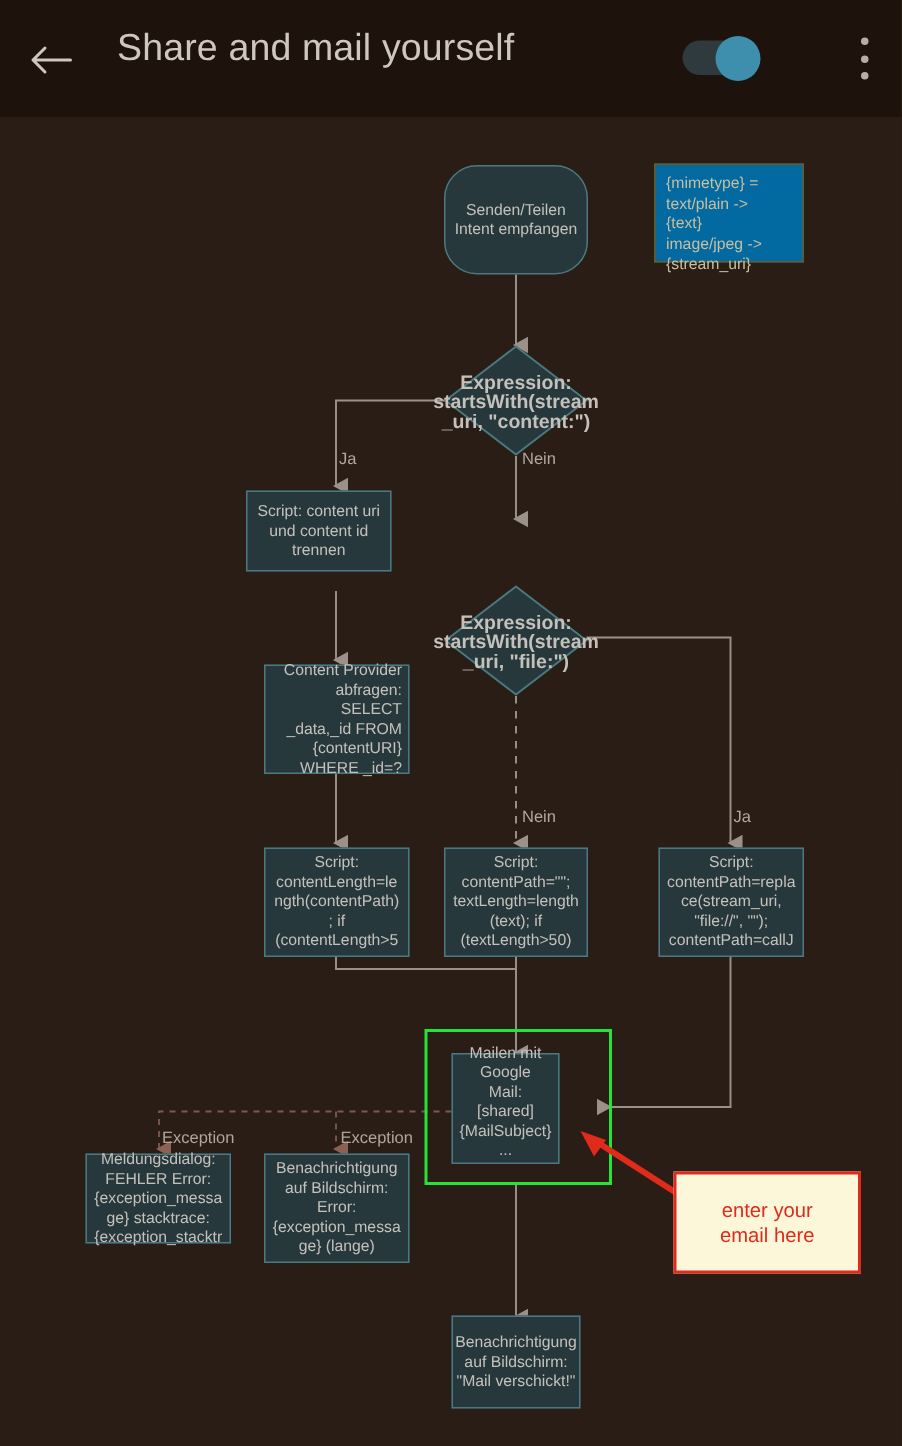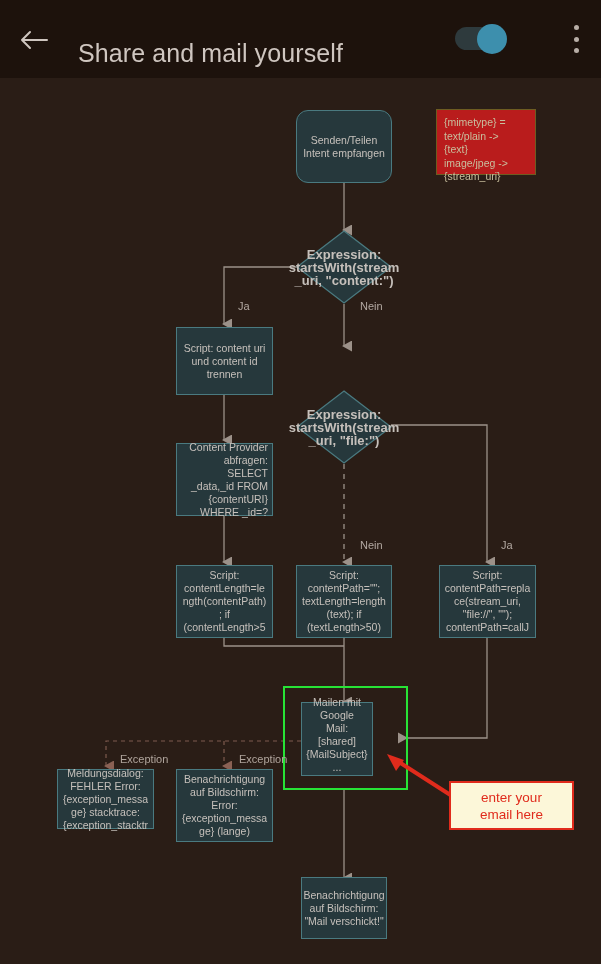--- a/index.html
+++ b/index.html
@@ -19,21 +19,20 @@
   #back-arrow {
     position: absolute; left: 16px; top: 22px; width: 36px; height: 36px;
     display: flex; align-items: center; justify-content: center;
     cursor: pointer;
   }
   #back-arrow svg { display: block; }
   #page-title {
     position: absolute; left: 78px; top: 18px;
     font-size: 25px; color: #cfc6c0; letter-spacing: .1px;
     white-space: nowrap;
-    margin-top: 21px;
   }
   #toggle-switch {
     position: absolute; left: 455px; top: 22px; width: 58px; height: 32px;
     cursor: pointer;
   }
   #toggle-track {
     position: absolute; left: 0; top: 5px; width: 46px; height: 23px;
     border-radius: 12px; background: #2e3a3d;
   }
   #toggle-thumb {
@@ -61,44 +60,44 @@
     border: 1px solid #4a7a80;
     color: #c6c0bb;
     font-size: 10.5px;
     line-height: 13px;
     text-align: center;
     display: flex; align-items: center; justify-content: center;
     padding: 3px 4px;
     white-space: pre-line;
     z-index: 3;
   }
-  .node.rounded { border-radius: 12px; }
+  .node.rounded { border-radius: 22px; }
   .diamond {
     position: absolute;
     z-index: 3;
   }
   .diamond .dshape {
     position: absolute; left: 0; top: 0; width: 100%; height: 100%;
   }
   .diamond .dtext {
     position: absolute; left: 0; top: 0; width: 100%; height: 100%;
     display: flex; align-items: center; justify-content: center;
     color: #c6c0bb; font-size: 13px; line-height: 13px;
     text-align: center; white-space: pre-line; pointer-events: none; font-weight: bold;
   }
   .note {
     position: absolute;
-    background: #b91c1c; border: 1px solid #6d5c21;
+    background: #0369a1; border: 1px solid #6d5c21;
     color: #c9bf9e; font-size: 10.5px; line-height: 13.5px;
     text-align: left; padding: 6px 7px; white-space: pre-line;
     z-index: 3;
   }
   .edge-label {
     position: absolute; color: #b2a8a1; font-size: 11px;
-    z-index: 4; white-space: nowrap; padding-left: 12px;
+    z-index: 4; white-space: nowrap;
   }
 
   
   #mail-highlight {
     position: absolute; left: 283px; top: 608px; width: 125px; height: 104px;
     border: 2px solid #27e336; background: transparent; z-index: 2;
   }
   
   #mail-node { flex-direction: column; }
   #mail-node .mail-text { display: block; }
@@ -110,21 +109,21 @@
     width: 22px; height: 6px; margin-top: 5px;
     background: linear-gradient(90deg,#6d6f72,#8b8d90,#5d5f62);
   }
   #redact-2 {
     width: 80px; height: 7px; margin-top: 3px;
     background: linear-gradient(90deg,#7b7d80 0%,#9aa0a4 18%,#6a6c70 33%,#9ba1a5 52%,#72747a 70%,#969ca0 85%,#6d6f74 100%);
   }
 
   
   #callout {
-    position: absolute; left: 449px; top: 703px; width: 125px; height: 49px;
+    position: absolute; left: 449px; top: 703px; width: 125px; height: 68px;
     background: #fcf7d9; border: 2px solid #e02b1c;
     color: #e02b1c; font-size: 13.5px; line-height: 17px;
     display: flex; align-items: center; justify-content: center;
     text-align: center; white-space: pre-line; z-index: 6;
   }
   #callout-arrow { position: absolute; left: 0; top: 0; width: 601px; height: 886px; z-index: 5; pointer-events: none; }
 </style>
 </head>
 <body>
 
@@ -217,21 +216,21 @@
 
     <div class="diamond" style="left:296px; top:312px; width:96px; height:74px;">
       <svg class="dshape" viewBox="0 0 96 74" preserveAspectRatio="none">
         <polygon points="48,1 95,37 48,73 1,37" fill="#26383c" stroke="#4a7a80" stroke-width="1.3"></polygon>
       </svg>
       <div class="dtext">Expression:
 startsWith(stream
 _uri, "file:")</div>
     </div>
 
-    <div class="node" style="left:176px; top:249px; width:97px; height:68px;">Script: content uri
+    <div class="node" style="left:164px; top:249px; width:97px; height:54px;">Script: content uri
 und content id
 trennen</div>
 
     <div class="node" style="left:176px; top:365px; width:97px; height:73px;text-align:right;">Content Provider
 abfragen: SELECT
 _data,_id FROM
 {contentURI}
 WHERE _id=?</div>
 
     <div class="node" style="left:176px; top:487px; width:97px; height:73px;">Script:

